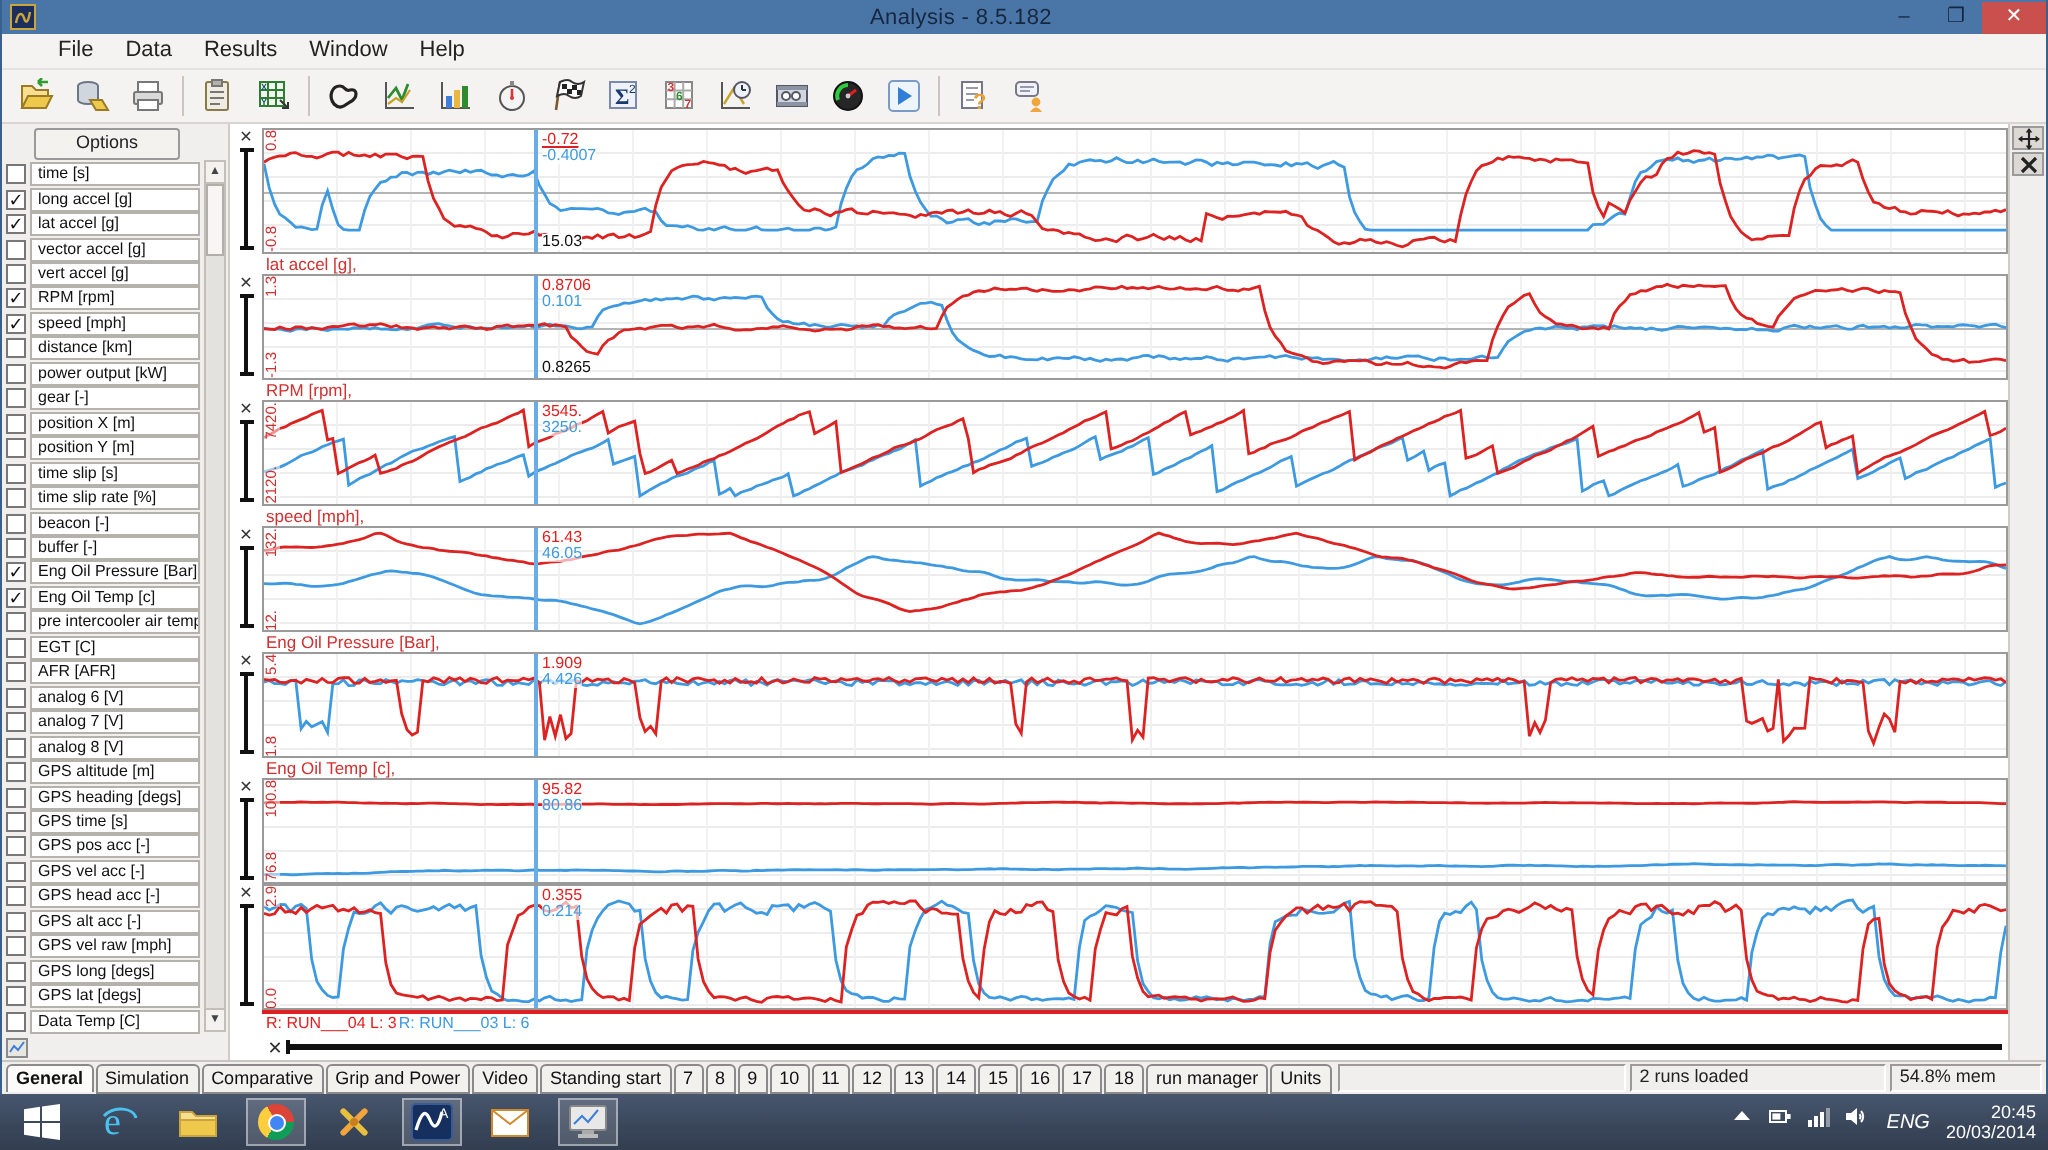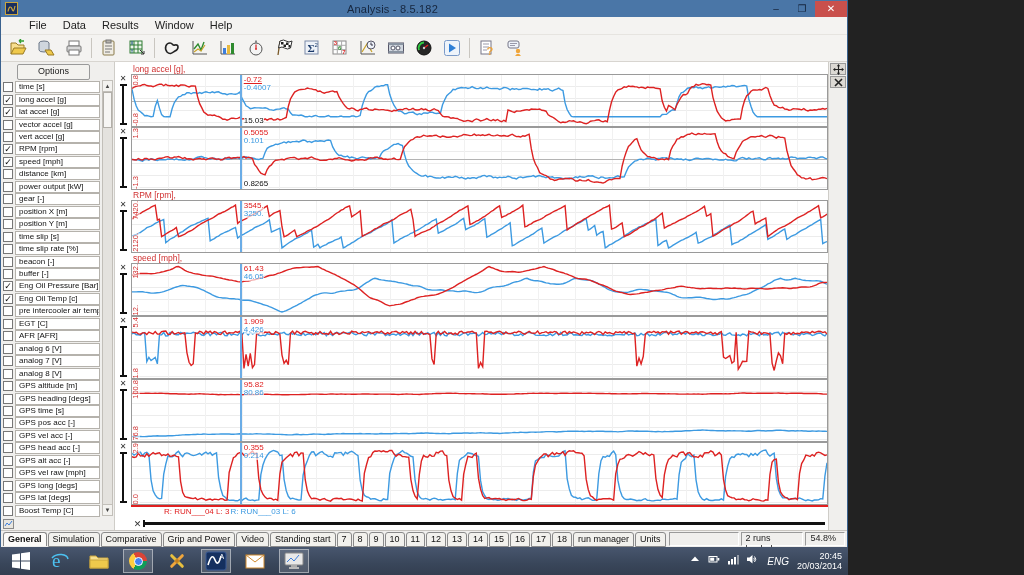--- a/index.html
+++ b/index.html
@@ -1,17 +1,17 @@
 <!DOCTYPE html>
 <html><head>
 <meta charset="utf-8">
 <style>
   html,body{margin:0;padding:0;}
   body{width:1024px;height:575px;overflow:hidden;font-family:"Liberation Sans",sans-serif;background:#222;}
-  .screen{width:848px;height:575px;display:flex;flex-direction:column;}
+  .screen{width:1024px;height:575px;display:flex;flex-direction:column;}
   
   .app{flex:1;display:flex;flex-direction:column;min-height:0;background:#f0efed;border-left:1px solid #3a618e;border-right:1px solid #3a618e;box-sizing:border-box;}
   .titlebar{height:17px;background:#4a76a7;display:flex;align-items:center;padding:0 0 0 4px;color:#16263e;font-size:11px;}
   .tb-appicon{width:13px;height:13px;margin-right:4px;}
   .tb-title{flex:1;text-align:center;letter-spacing:.2px;}
   .tb-btn{width:26px;height:16px;display:flex;align-items:center;justify-content:center;color:#16263e;font-size:10px;line-height:10px;}
   .tb-close{background:#c9504c;color:#fff;width:32px;}
   .menubar{height:17px;display:flex;align-items:center;padding:0 20px;background:#f4f3f1;font-size:11px;color:#222;border-bottom:1px solid #e6e4e0;}
   .menu-item{padding:1px 8px 2px 8px;}
   .toolbar{height:26px;display:flex;align-items:center;padding:0 3px;background:#f4f3f1;border-bottom:1px solid #d8d5d0;}
@@ -46,21 +46,21 @@
   .zero-line{position:absolute;left:0;right:0;top:50%;height:1px;background:#b4b4b4;}
   .ylab{position:absolute;z-index:3;left:0;writing-mode:vertical-rl;transform:rotate(180deg);color:#d03030;font-size:7.5px;line-height:8px;background:rgba(255,255,255,.5);}
   .ylab.max{top:0;}
   .ylab.min{bottom:0;}
   .cursor-line{position:absolute;top:0;bottom:0;width:2px;background:#6aace6;z-index:2;}
   .cur{position:absolute;z-index:4;font-size:8px;line-height:8px;background:rgba(255,255,255,.65);}
   .cur.red{color:#e02020;top:1px;}
   .cur.blue{color:#3d9ae1;top:9px;}
   .cur.black{color:#111;bottom:1px;background:#fff;}
   .runbar{height:2px;background:#e02020;margin-left:16px;}
-  .legend-row{height:10px;font-size:8px;line-height:9px;padding-left:18px;display:flex;gap:1px;white-space:nowrap;margin-left:31px;}
+  .legend-row{height:10px;font-size:8px;line-height:9px;padding-left:18px;display:flex;gap:1px;white-space:nowrap;}
   .legend-red{color:#e02020;}
   .legend-blue{color:#3d9ae1;}
   .hscroll-row{height:13px;display:flex;align-items:center;padding-left:16px;}
   .hscroll-x{width:13px;text-align:center;font-size:9px;color:#333;}
   .hscroll-bar{flex:1;height:3px;background:#111;position:relative;margin-right:3px;}
   .hscroll-bar::before{content:"";position:absolute;left:-1px;top:-2px;width:2px;height:7px;background:#111;}
   .right-strip{width:19px;background:#f0efed;border-left:1px solid #cfcdc8;display:flex;flex-direction:column;align-items:center;padding-top:1px;box-sizing:border-box;}
   .strip-btn{width:16px;height:12px;background:#dcd9d4;border:1px solid #9a9a9a;display:flex;align-items:center;justify-content:center;margin-bottom:1px;box-sizing:border-box;}
   
   .bottombar{height:17px;display:flex;align-items:flex-start;background:#f0efed;border-top:1px solid #c8c5c0;padding:1px 2px 0 2px;box-sizing:border-box;}
@@ -381,40 +381,39 @@
             <div class="channel-row">
               <span class="cb"></span>
               <span class="channel-label">GPS long [degs]</span>
             </div>
             <div class="channel-row">
               <span class="cb"></span>
               <span class="channel-label">GPS lat [degs]</span>
             </div>
             <div class="channel-row">
               <span class="cb"></span>
-              <span class="channel-label">Boost Temp [C]</span>
+              <span class="channel-label">Data Temp [C]</span>
             </div>
           </div>
         <div class="v-scroll">
           <div class="v-arrow">▲</div>
           <div class="v-thumb"></div>
           <div class="v-arrow down">▼</div>
         </div>
         <div class="sb-corner">
           <svg width="11" height="10" viewBox="0 0 11 10">
               <rect x="0.5" y="0.5" width="10" height="9" fill="#e8e6e0" stroke="#8a8a8a"></rect>
               <path d="M2 7 l2-3 2 2 3-4" stroke="#3d7edb" fill="none"></path>
             </svg>
         </div>
       </div>
 
       <div class="chart-region">
         <div id="charts">
             <div class="chart-block">
-              <div class="chart-title">long accel [g],</div>
               <div class="chart-body">
                 <div class="chart-gutter">
                   <div class="gutter-x">✕</div>
                   <div class="axis-bar"></div>
                 </div>
                 <div class="plot">
                   <div class="zero-line"></div>
                   <svg viewBox="0 0 1000 100" preserveAspectRatio="none">
                     <polyline points="0.0,27.7 3.0,47.4 6.1,60.8 9.1,69.1 12.2,72.1 15.2,75.7 18.2,79.8 21.3,79.4 24.3,80.5 27.4,81.7 30.4,81.2 33.4,61.5 36.5,49.9 39.5,65.0 42.6,77.7 45.6,81.4 48.6,82.0 51.7,82.0 54.7,82.0 57.8,65.7 60.8,54.4 63.8,48.4 66.9,42.9 69.9,42.0 72.9,38.6 76.0,38.5 79.0,34.9 82.1,34.8 85.1,36.9 88.1,34.7 91.2,34.6 94.2,36.4 97.3,34.5 100.3,36.1 103.3,34.2 106.4,32.9 109.4,34.0 112.5,35.0 115.5,32.9 118.5,34.7 121.6,33.3 124.6,33.0 127.7,35.3 130.7,36.9 133.7,36.9 136.8,38.6 139.8,37.1 142.9,36.5 145.9,37.6 148.9,37.7 152.0,36.5 155.0,33.6 158.1,45.4 161.1,52.7 164.1,60.3 167.2,62.7 170.2,66.0 173.3,65.2 176.3,64.3 179.3,64.4 182.4,64.4 185.4,64.6 188.4,64.9 191.5,64.3 194.5,65.4 197.6,68.0 200.6,68.3 203.6,69.3 206.7,67.6 209.7,67.0 212.8,66.7 215.8,65.2 218.8,64.1 221.9,66.7 224.9,67.0 228.0,74.2 231.0,78.3 234.0,78.3 237.1,78.6 240.1,79.5 243.2,78.4 246.2,79.9 249.2,81.9 252.3,82.0 255.3,80.7 258.4,82.0 261.4,80.4 264.4,79.3 267.5,81.0 270.5,82.0 273.6,82.0 276.6,82.0 279.6,80.9 282.7,79.4 285.7,81.9 288.8,82.0 291.8,82.0 294.8,82.0 297.9,81.3 300.9,80.5 304.0,82.0 307.0,82.0 310.0,82.0 313.1,82.0 316.1,80.4 319.1,80.4 322.2,82.0 325.2,81.2 328.3,79.5 331.3,60.2 334.3,47.8 337.4,38.0 340.4,32.5 343.5,30.9 346.5,27.9 349.5,23.5 352.6,22.0 355.6,22.6 358.7,20.8 361.7,21.1 364.7,18.9 367.8,19.1 370.8,37.9 373.9,50.2 376.9,59.3 379.9,65.3 383.0,70.8 386.0,70.4 389.1,72.9 392.1,76.2 395.1,75.6 398.2,73.4 401.2,73.2 404.3,72.7 407.3,75.8 410.3,77.7 413.4,75.8 416.4,77.4 419.5,74.5 422.5,74.6 425.5,75.1 428.6,72.9 431.6,72.9 434.7,74.5 437.7,75.6 440.7,75.1 443.8,75.0 446.8,58.3 449.8,49.0 452.9,40.4 455.9,36.8 459.0,33.3 462.0,28.0 465.0,29.0 468.1,26.4 471.1,25.4 474.2,24.4 477.2,25.3 480.2,24.9 483.3,26.5 486.3,25.3 489.4,22.7 492.4,25.0 495.4,26.8 498.5,26.8 501.5,24.6 504.6,26.9 507.6,25.6 510.6,23.7 513.7,25.7 516.7,26.7 519.8,26.4 522.8,26.4 525.8,26.2 528.9,28.2 531.9,26.7 535.0,24.6 538.0,24.7 541.0,26.3 544.1,29.1 547.1,26.4 550.2,27.8 553.2,26.7 556.2,28.5 559.3,28.2 562.3,26.4 565.3,26.3 568.4,26.4 571.4,27.3 574.5,28.7 577.5,28.4 580.5,28.7 583.6,29.7 586.6,26.8 589.7,29.4 592.7,27.4 595.7,27.9 598.8,26.8 601.8,29.6 604.9,31.5 607.9,29.1 610.9,27.6 614.0,25.7 617.0,28.6 620.1,30.5 623.1,54.6 626.1,67.6 629.2,75.3 632.2,81.3 635.3,82.0 638.3,82.0 641.3,82.0 644.4,82.0 647.4,82.0 650.5,82.0 653.5,82.0 656.5,82.0 659.6,82.0 662.6,82.0 665.7,82.0 668.7,82.0 671.7,82.0 674.8,82.0 677.8,82.0 680.9,82.0 683.9,82.0 686.9,82.0 690.0,82.0 693.0,82.0 696.0,82.0 699.1,82.0 702.1,82.0 705.2,82.0 708.2,82.0 711.2,82.0 714.3,82.0 717.3,82.0 720.4,82.0 723.4,82.0 726.4,82.0 729.5,82.0 732.5,82.0 735.6,82.0 738.6,82.0 741.6,82.0 744.7,82.0 747.7,82.0 750.8,82.0 753.8,82.0 756.8,82.0 759.9,82.0 762.9,77.5 766.0,77.3 769.0,77.3 772.0,73.6 775.1,70.3 778.1,68.1 781.2,68.9 784.2,55.5 787.2,42.3 790.3,34.8 793.3,33.5 796.4,30.0 799.4,25.9 802.4,24.9 805.5,24.0 808.5,24.9 811.6,22.9 814.6,25.4 817.6,24.7 820.7,26.7 823.7,25.0 826.7,24.6 829.8,22.9 832.8,25.6 835.9,25.0 838.9,23.0 841.9,23.2 845.0,24.1 848.0,23.7 851.1,22.2 854.1,23.7 857.1,22.1 860.2,22.3 863.2,20.6 866.3,21.0 869.3,23.3 872.3,22.5 875.4,21.8 878.4,21.1 881.5,20.5 884.5,21.8 887.5,47.3 890.6,61.4 893.6,72.7 896.7,78.3 899.7,82.0 902.7,82.0 905.8,82.0 908.8,82.0 911.9,82.0 914.9,82.0 917.9,82.0 921.0,82.0 924.0,82.0 927.1,82.0 930.1,82.0 933.1,82.0 936.2,82.0 939.2,82.0 942.2,82.0 945.3,82.0 948.3,82.0 951.4,82.0 954.4,82.0 957.4,82.0 960.5,82.0 963.5,82.0 966.6,82.0 969.6,82.0 972.6,82.0 975.7,82.0 978.7,82.0 981.8,82.0 984.8,82.0 987.8,82.0 990.9,82.0 993.9,82.0 997.0,82.0 1000.0,82.0" fill="none" stroke="#3d9ae1" stroke-width="1.4" vector-effect="non-scaling-stroke"></polyline>
                     <polyline points="0.0,26.4 3.0,23.7 6.1,22.2 9.1,21.3 12.2,21.1 15.2,19.0 18.2,18.5 21.3,20.7 24.3,21.6 27.4,21.6 30.4,22.9 33.4,21.5 36.5,19.3 39.5,18.2 42.6,18.2 45.6,21.0 48.6,18.3 51.7,20.7 54.7,21.2 57.8,20.4 60.8,22.0 63.8,19.7 66.9,22.2 69.9,19.7 72.9,19.7 76.0,19.8 79.0,21.9 82.1,23.5 85.1,21.6 88.1,21.4 91.2,21.7 94.2,41.9 97.3,56.1 100.3,63.9 103.3,72.6 106.4,75.7 109.4,79.0 112.5,78.3 115.5,79.4 118.5,78.6 121.6,80.6 124.6,81.4 127.7,83.7 130.7,86.8 133.7,86.5 136.8,88.5 139.8,87.2 142.9,84.7 145.9,84.8 148.9,85.5 152.0,85.1 155.0,83.1 158.1,86.2 161.1,85.6 164.1,86.7 167.2,87.3 170.2,86.2 173.3,87.4 176.3,87.2 179.3,88.3 182.4,88.6 185.4,87.6 188.4,88.9 191.5,85.9 194.5,88.6 197.6,86.1 200.6,85.3 203.6,88.2 206.7,87.7 209.7,85.7 212.8,88.1 215.8,87.0 218.8,85.2 221.9,83.2 224.9,61.7 228.0,47.0 231.0,40.1 234.0,33.4 237.1,31.0 240.1,29.2 243.2,28.4 246.2,28.2 249.2,27.7 252.3,25.7 255.3,26.7 258.4,27.3 261.4,28.7 264.4,29.0 267.5,32.4 270.5,31.4 273.6,33.9 276.6,35.6 279.6,34.0 282.7,33.3 285.7,32.2 288.8,31.2 291.8,33.3 294.8,32.6 297.9,43.1 300.9,49.9 304.0,56.1 307.0,61.5 310.0,65.6 313.1,66.5 316.1,64.6 319.1,65.9 322.2,68.7 325.2,70.4 328.3,67.4 331.3,67.2 334.3,65.3 337.4,64.6 340.4,67.9 343.5,68.5 346.5,69.0 349.5,66.6 352.6,67.3 355.6,68.3 358.7,67.9 361.7,67.9 364.7,68.9 367.8,69.1 370.8,70.0 373.9,71.7 376.9,69.2 379.9,70.2 383.0,68.0 386.0,67.4 389.1,68.2 392.1,66.0 395.1,65.6 398.2,68.3 401.2,67.3 404.3,65.4 407.3,68.1 410.3,68.7 413.4,68.1 416.4,65.7 419.5,67.9 422.5,66.8 425.5,69.5 428.6,70.8 431.6,68.5 434.7,66.1 437.7,68.6 440.7,70.0 443.8,75.6 446.8,80.8 449.8,82.0 452.9,81.7 455.9,82.4 459.0,84.9 462.0,83.9 465.0,85.1 468.1,85.2 471.1,87.7 474.2,88.9 477.2,90.6 480.2,90.2 483.3,89.0 486.3,90.2 489.4,91.6 492.4,88.2 495.4,86.1 498.5,87.5 501.5,90.1 504.6,89.1 507.6,87.7 510.6,85.5 513.7,88.0 516.7,89.8 519.8,87.4 522.8,89.5 525.8,87.2 528.9,89.9 531.9,91.6 535.0,88.8 538.0,91.0 541.0,68.5 544.1,70.1 547.1,71.8 550.2,73.3 553.2,70.7 556.2,70.8 559.3,70.5 562.3,69.5 565.3,68.7 568.4,67.9 571.4,69.0 574.5,66.8 577.5,67.1 580.5,67.2 583.6,67.4 586.6,66.6 589.7,69.1 592.7,69.7 595.7,71.0 598.8,78.1 601.8,80.8 604.9,82.4 607.9,85.2 610.9,88.1 614.0,91.6 617.0,93.7 620.1,92.3 623.1,93.2 626.1,91.9 629.2,89.5 632.2,90.5 635.3,89.7 638.3,92.0 641.3,92.9 644.4,91.6 647.4,92.8 650.5,94.7 653.5,95.7 656.5,94.1 659.6,90.7 662.6,89.9 665.7,89.5 668.7,88.2 671.7,87.9 674.8,90.4 677.8,91.8 680.9,89.8 683.9,91.5 686.9,70.0 690.0,52.6 693.0,42.2 696.0,33.5 699.1,29.2 702.1,28.0 705.2,26.3 708.2,23.0 711.2,24.2 714.3,21.7 717.3,22.4 720.4,22.0 723.4,23.0 726.4,23.3 729.5,25.1 732.5,23.9 735.6,24.6 738.6,26.4 741.6,23.7 744.7,24.6 747.7,24.5 750.8,24.5 753.8,26.1 756.8,26.5 759.9,27.1 762.9,51.1 766.0,63.2 769.0,70.9 772.0,59.8 775.1,62.2 778.1,64.7 781.2,68.0 784.2,57.4 787.2,50.5 790.3,43.0 793.3,38.2 796.4,38.7 799.4,36.4 802.4,27.9 805.5,23.4 808.5,22.6 811.6,18.2 814.6,19.9 817.6,18.9 820.7,16.9 823.7,17.3 826.7,19.1 829.8,18.6 832.8,19.9 835.9,43.8 838.9,58.0 841.9,70.9 845.0,77.9 848.0,83.7 851.1,87.1 854.1,90.0 857.1,89.3 860.2,89.4 863.2,87.2 866.3,86.9 869.3,86.5 872.3,86.3 875.4,86.5 878.4,64.2 881.5,49.7 884.5,40.4 887.5,37.5 890.6,31.8 893.6,29.1 896.7,29.4 899.7,29.6 902.7,28.5 905.8,29.4 908.8,26.6 911.9,24.4 914.9,26.4 917.9,40.1 921.0,50.9 924.0,59.0 927.1,60.2 930.1,63.4 933.1,64.4 936.2,63.3 939.2,66.7 942.2,67.1 945.3,69.0 948.3,68.5 951.4,66.0 954.4,66.4 957.4,66.6 960.5,67.1 963.5,68.3 966.6,66.0 969.6,68.7 972.6,70.4 975.7,68.7 978.7,69.2 981.8,68.2 984.8,68.7 987.8,67.1 990.9,67.2 993.9,65.8 997.0,67.0 1000.0,65.3" fill="none" stroke="#dd2222" stroke-width="1.4" vector-effect="non-scaling-stroke"></polyline>
@@ -422,35 +421,36 @@
                   <span class="ylab max">0.8</span>
                   <span class="ylab min">-0.8</span>
                   <div class="cursor-line" style="left: 15.5%;"></div>
                   <span class="cur red" style="left: calc(15.5% + 4px); text-decoration: underline;">-0.72</span>
                   <span class="cur blue" style="left: calc(15.5% + 4px);">-0.4007</span>
                   <span class="cur black" style="left: calc(15.5% + 4px);">15.03</span>
                 </div>
               </div>
             </div>
             <div class="chart-block">
+              <div class="chart-title">lat accel [g],</div>
               <div class="chart-body">
                 <div class="chart-gutter">
                   <div class="gutter-x">✕</div>
                   <div class="axis-bar"></div>
                 </div>
                 <div class="plot">
                   <div class="zero-line"></div>
                   <svg viewBox="0 0 1000 100" preserveAspectRatio="none">
                     <polyline points="0.0,51.4 3.0,52.0 6.1,52.0 9.1,52.1 12.2,53.3 15.2,54.3 18.2,52.1 21.3,51.5 24.3,52.8 27.4,50.6 30.4,51.3 33.4,52.5 36.5,53.4 39.5,51.9 42.6,52.0 45.6,52.1 48.6,52.2 51.7,50.6 54.7,51.1 57.8,50.6 60.8,52.1 63.8,50.4 66.9,52.1 69.9,51.8 72.9,52.6 76.0,52.9 79.0,51.5 82.1,52.6 85.1,51.6 88.1,51.3 91.2,49.4 94.2,48.0 97.3,47.1 100.3,46.8 103.3,48.2 106.4,49.0 109.4,50.2 112.5,51.4 115.5,49.4 118.5,49.6 121.6,51.5 124.6,51.3 127.7,51.2 130.7,51.9 133.7,49.4 136.8,50.8 139.8,50.9 142.9,50.0 145.9,49.6 148.9,49.8 152.0,48.5 155.0,50.4 158.1,49.6 161.1,48.3 164.1,47.3 167.2,49.1 170.2,48.8 173.3,49.0 176.3,50.0 179.3,51.3 182.4,51.7 185.4,50.2 188.4,49.8 191.5,40.2 194.5,33.3 197.6,31.1 200.6,29.5 203.6,28.5 206.7,26.4 209.7,26.9 212.8,25.6 215.8,24.5 218.8,22.9 221.9,24.4 224.9,22.3 228.0,23.6 231.0,22.3 234.0,22.4 237.1,21.7 240.1,22.9 243.2,21.3 246.2,19.8 249.2,20.3 252.3,22.8 255.3,22.0 258.4,23.6 261.4,21.8 264.4,20.9 267.5,21.6 270.5,21.0 273.6,21.4 276.6,22.0 279.6,20.3 282.7,19.7 285.7,20.5 288.8,31.0 291.8,37.0 294.8,42.0 297.9,45.0 300.9,44.5 304.0,46.8 307.0,47.2 310.0,46.1 313.1,48.9 316.1,47.5 319.1,48.7 322.2,49.8 325.2,50.2 328.3,48.7 331.3,47.4 334.3,48.1 337.4,49.1 340.4,48.8 343.5,50.8 346.5,49.2 349.5,50.0 352.6,48.0 355.6,49.4 358.7,42.1 361.7,37.9 364.7,35.9 367.8,34.6 370.8,31.9 373.9,29.2 376.9,26.8 379.9,26.6 383.0,25.6 386.0,27.5 389.1,28.7 392.1,43.4 395.1,55.1 398.2,62.4 401.2,66.2 404.3,70.1 407.3,72.9 410.3,74.9 413.4,77.4 416.4,78.9 419.5,78.7 422.5,77.4 425.5,80.1 428.6,79.0 431.6,79.8 434.7,81.2 437.7,81.9 440.7,82.0 443.8,82.2 446.8,80.3 449.8,82.3 452.9,80.8 455.9,80.0 459.0,80.7 462.0,80.9 465.0,79.2 468.1,80.2 471.1,82.1 474.2,80.7 477.2,82.4 480.2,83.6 483.3,81.6 486.3,82.7 489.4,81.6 492.4,81.4 495.4,82.6 498.5,80.6 501.5,79.9 504.6,78.1 507.6,77.8 510.6,79.9 513.7,78.2 516.7,79.0 519.8,81.4 522.8,80.6 525.8,82.0 528.9,80.6 531.9,81.4 535.0,80.8 538.0,80.9 541.0,79.1 544.1,80.1 547.1,81.9 550.2,82.4 553.2,83.6 556.2,80.9 559.3,80.2 562.3,81.4 565.3,80.7 568.4,80.0 571.4,79.5 574.5,79.3 577.5,78.1 580.5,80.2 583.6,78.7 586.6,77.8 589.7,79.6 592.7,80.2 595.7,81.7 598.8,79.8 601.8,80.5 604.9,80.0 607.9,82.0 610.9,81.4 614.0,81.5 617.0,82.0 620.1,83.2 623.1,82.8 626.1,82.7 629.2,82.0 632.2,83.2 635.3,81.7 638.3,80.0 641.3,81.4 644.4,79.2 647.4,80.4 650.5,80.8 653.5,79.6 656.5,78.3 659.6,78.6 662.6,78.3 665.7,80.1 668.7,81.5 671.7,82.9 674.8,80.3 677.8,80.5 680.9,82.4 683.9,82.1 686.9,81.6 690.0,81.7 693.0,81.6 696.0,79.8 699.1,78.4 702.1,80.1 705.2,80.3 708.2,79.9 711.2,71.6 714.3,64.1 717.3,60.6 720.4,57.4 723.4,54.4 726.4,53.4 729.5,51.5 732.5,51.0 735.6,52.1 738.6,50.9 741.6,49.3 744.7,49.9 747.7,51.2 750.8,51.0 753.8,52.7 756.8,49.9 759.9,49.8 762.9,48.6 766.0,48.9 769.0,48.6 772.0,50.7 775.1,48.8 778.1,50.3 781.2,51.6 784.2,50.5 787.2,51.3 790.3,50.9 793.3,52.5 796.4,51.0 799.4,52.3 802.4,53.3 805.5,52.3 808.5,50.8 811.6,49.5 814.6,49.6 817.6,50.5 820.7,51.1 823.7,50.4 826.7,50.0 829.8,50.1 832.8,50.7 835.9,51.9 838.9,51.1 841.9,51.7 845.0,52.7 848.0,52.3 851.1,52.5 854.1,51.1 857.1,52.7 860.2,52.7 863.2,52.9 866.3,53.9 869.3,53.9 872.3,51.0 875.4,49.5 878.4,48.3 881.5,49.6 884.5,51.1 887.5,49.0 890.6,50.7 893.6,51.1 896.7,49.8 899.7,49.4 902.7,48.7 905.8,50.5 908.8,52.0 911.9,52.0 914.9,49.4 917.9,48.3 921.0,50.5 924.0,50.0 927.1,49.9 930.1,49.2 933.1,51.0 936.2,49.7 939.2,50.8 942.2,50.9 945.3,49.0 948.3,47.5 951.4,48.0 954.4,48.2 957.4,50.3 960.5,49.4 963.5,49.7 966.6,49.5 969.6,49.8 972.6,48.2 975.7,47.8 978.7,48.5 981.8,48.8 984.8,50.2 987.8,48.7 990.9,47.6 993.9,47.3 997.0,49.3 1000.0,50.7" fill="none" stroke="#3d9ae1" stroke-width="1.4" vector-effect="non-scaling-stroke"></polyline>
                     <polyline points="0.0,51.7 3.0,52.0 6.1,52.5 9.1,50.0 12.2,51.9 15.2,52.5 18.2,49.8 21.3,50.0 24.3,51.8 27.4,50.6 30.4,51.6 33.4,52.2 36.5,50.4 39.5,49.4 42.6,49.6 45.6,48.6 48.6,47.4 51.7,46.9 54.7,49.0 57.8,49.2 60.8,47.6 63.8,47.8 66.9,46.8 69.9,48.2 72.9,50.1 76.0,48.5 79.0,50.9 82.1,50.5 85.1,50.9 88.1,52.4 91.2,51.1 94.2,50.5 97.3,49.6 100.3,51.0 103.3,50.5 106.4,52.1 109.4,50.5 112.5,49.5 115.5,49.0 118.5,50.4 121.6,51.3 124.6,50.7 127.7,52.4 130.7,51.7 133.7,49.3 136.8,48.8 139.8,48.0 142.9,49.8 145.9,48.8 148.9,48.8 152.0,48.3 155.0,48.4 158.1,48.0 161.1,46.7 164.1,49.3 167.2,47.8 170.2,48.7 173.3,50.0 176.3,59.7 179.3,63.8 182.4,69.4 185.4,74.0 188.4,75.5 191.5,76.7 194.5,68.2 197.6,62.8 200.6,60.5 203.6,55.7 206.7,52.8 209.7,52.5 212.8,51.9 215.8,51.2 218.8,52.3 221.9,50.3 224.9,49.4 228.0,48.5 231.0,48.4 234.0,48.2 237.1,50.3 240.1,51.6 243.2,49.9 246.2,49.8 249.2,49.2 252.3,50.3 255.3,48.8 258.4,47.4 261.4,49.5 264.4,50.6 267.5,51.6 270.5,53.1 273.6,53.0 276.6,52.6 279.6,52.9 282.7,51.5 285.7,51.3 288.8,51.6 291.8,49.9 294.8,50.0 297.9,48.7 300.9,49.8 304.0,50.9 307.0,52.1 310.0,52.3 313.1,52.9 316.1,54.0 319.1,53.3 322.2,51.8 325.2,52.4 328.3,52.1 331.3,51.9 334.3,53.1 337.4,52.1 340.4,49.7 343.5,48.6 346.5,49.3 349.5,48.0 352.6,47.7 355.6,49.7 358.7,49.3 361.7,51.1 364.7,50.8 367.8,51.6 370.8,51.0 373.9,50.6 376.9,49.3 379.9,51.4 383.0,51.8 386.0,51.3 389.1,39.5 392.1,30.7 395.1,27.0 398.2,22.9 401.2,19.7 404.3,18.8 407.3,15.7 410.3,14.5 413.4,15.2 416.4,14.0 419.5,11.8 422.5,12.8 425.5,13.6 428.6,12.8 431.6,13.2 434.7,12.2 437.7,11.9 440.7,13.8 443.8,15.1 446.8,13.1 449.8,14.0 452.9,15.1 455.9,15.1 459.0,14.8 462.0,13.3 465.0,13.7 468.1,14.8 471.1,13.3 474.2,12.6 477.2,10.6 480.2,11.0 483.3,11.7 486.3,12.5 489.4,12.1 492.4,10.1 495.4,12.2 498.5,11.3 501.5,12.2 504.6,11.1 507.6,12.5 510.6,11.5 513.7,10.2 516.7,12.0 519.8,12.9 522.8,12.6 525.8,11.3 528.9,12.8 531.9,13.0 535.0,12.3 538.0,13.1 541.0,13.5 544.1,11.7 547.1,10.2 550.2,12.5 553.2,14.1 556.2,13.9 559.3,14.8 562.3,12.7 565.3,13.4 568.4,11.6 571.4,10.1 574.5,33.9 577.5,50.1 580.5,59.0 583.6,65.2 586.6,73.3 589.7,75.4 592.7,76.9 595.7,78.0 598.8,80.3 601.8,83.6 604.9,84.2 607.9,85.9 610.9,85.3 614.0,83.7 617.0,83.1 620.1,83.8 623.1,82.9 626.1,82.9 629.2,83.2 632.2,82.2 635.3,84.4 638.3,86.8 641.3,86.8 644.4,85.0 647.4,86.3 650.5,86.7 653.5,86.4 656.5,84.6 659.6,87.0 662.6,88.3 665.7,89.0 668.7,88.3 671.7,89.0 674.8,89.3 677.8,90.3 680.9,88.6 683.9,86.1 686.9,84.3 690.0,85.0 693.0,83.4 696.0,82.7 699.1,82.9 702.1,82.9 705.2,62.7 708.2,49.3 711.2,39.0 714.3,30.2 717.3,27.0 720.4,22.8 723.4,19.0 726.4,17.4 729.5,27.6 732.5,35.9 735.6,40.0 738.6,42.9 741.6,46.6 744.7,47.2 747.7,48.6 750.8,48.3 753.8,49.9 756.8,51.9 759.9,51.4 762.9,50.7 766.0,52.1 769.0,50.2 772.0,51.9 775.1,37.0 778.1,29.7 781.2,24.8 784.2,18.2 787.2,17.4 790.3,14.4 793.3,14.7 796.4,12.6 799.4,10.4 802.4,10.3 805.5,8.2 808.5,10.0 811.6,11.2 814.6,9.1 817.6,9.8 820.7,10.4 823.7,8.9 826.7,10.0 829.8,10.0 832.8,10.3 835.9,9.7 838.9,9.4 841.9,22.6 845.0,32.2 848.0,37.9 851.1,41.3 854.1,42.2 857.1,46.5 860.2,48.0 863.2,49.3 866.3,50.1 869.3,39.8 872.3,33.8 875.4,27.9 878.4,22.0 881.5,19.7 884.5,18.2 887.5,16.2 890.6,14.1 893.6,14.3 896.7,14.8 899.7,13.8 902.7,13.5 905.8,12.3 908.8,14.1 911.9,15.3 914.9,13.5 917.9,11.9 921.0,12.4 924.0,14.6 927.1,16.5 930.1,14.1 933.1,15.3 936.2,15.4 939.2,16.4 942.2,36.6 945.3,49.6 948.3,61.6 951.4,66.8 954.4,71.3 957.4,76.8 960.5,78.5 963.5,81.8 966.6,81.7 969.6,83.7 972.6,83.0 975.7,81.7 978.7,84.7 981.8,84.2 984.8,83.9 987.8,83.0 990.9,81.9 993.9,81.2 997.0,81.8 1000.0,83.1" fill="none" stroke="#dd2222" stroke-width="1.4" vector-effect="non-scaling-stroke"></polyline>
                   </svg>
                   <span class="ylab max">1.3</span>
                   <span class="ylab min">-1.3</span>
                   <div class="cursor-line" style="left: 15.5%;"></div>
-                  <span class="cur red" style="left: calc(15.5% + 4px);">0.5055</span>
+                  <span class="cur red" style="left: calc(15.5% + 4px);">0.8706</span>
                   <span class="cur blue" style="left: calc(15.5% + 4px);">0.101</span>
                   <span class="cur black" style="left: calc(15.5% + 4px);">0.8265</span>
                 </div>
               </div>
             </div>
             <div class="chart-block">
               <div class="chart-title">RPM [rpm],</div>
               <div class="chart-body">
                 <div class="chart-gutter">
                   <div class="gutter-x">✕</div>
@@ -483,39 +483,41 @@
                   </svg>
                   <span class="ylab max">132.</span>
                   <span class="ylab min">12.</span>
                   <div class="cursor-line" style="left: 15.5%;"></div>
                   <span class="cur red" style="left: calc(15.5% + 4px);">61.43</span>
                   <span class="cur blue" style="left: calc(15.5% + 4px);">46.05</span>
                 </div>
               </div>
             </div>
             <div class="chart-block">
+              <div class="chart-title">Eng Oil Pressure [Bar],</div>
               <div class="chart-body">
                 <div class="chart-gutter">
                   <div class="gutter-x">✕</div>
                   <div class="axis-bar"></div>
                 </div>
                 <div class="plot">
                   <svg viewBox="0 0 1000 100" preserveAspectRatio="none">
                     <polyline points="0.0,27.6 3.0,26.0 6.1,29.1 9.1,29.1 12.2,29.9 15.2,26.3 18.2,25.5 21.3,73.2 24.3,66.1 27.4,71.4 30.4,68.8 33.4,66.2 36.5,76.8 39.5,29.3 42.6,29.1 45.6,25.4 48.6,31.0 51.7,30.7 54.7,25.5 57.8,25.4 60.8,28.1 63.8,29.1 66.9,29.0 69.9,25.1 72.9,27.0 76.0,28.6 79.0,26.2 82.1,26.8 85.1,26.8 88.1,25.1 91.2,26.1 94.2,26.8 97.3,26.9 100.3,29.6 103.3,30.2 106.4,27.3 109.4,25.2 112.5,30.4 115.5,26.8 118.5,26.3 121.6,29.1 124.6,26.4 127.7,25.2 130.7,25.8 133.7,30.6 136.8,30.7 139.8,25.9 142.9,29.8 145.9,28.1 148.9,29.0 152.0,30.0 155.0,25.5 158.1,29.0 161.1,25.7 164.1,25.3 167.2,29.3 170.2,25.0 173.3,27.6 176.3,26.2 179.3,25.6 182.4,30.0 185.4,30.9 188.4,29.8 191.5,30.6 194.5,27.3 197.6,28.5 200.6,27.2 203.6,28.4 206.7,28.3 209.7,29.5 212.8,26.5 215.8,26.4 218.8,25.2 221.9,28.3 224.9,29.1 228.0,26.2 231.0,28.2 234.0,26.6 237.1,28.8 240.1,29.6 243.2,30.2 246.2,26.1 249.2,30.1 252.3,28.2 255.3,27.4 258.4,29.5 261.4,26.8 264.4,29.4 267.5,25.9 270.5,25.2 273.6,28.1 276.6,25.3 279.6,30.7 282.7,26.8 285.7,27.9 288.8,30.5 291.8,26.5 294.8,25.1 297.9,26.9 300.9,26.5 304.0,25.7 307.0,26.5 310.0,26.7 313.1,25.3 316.1,25.2 319.1,27.5 322.2,29.1 325.2,27.2 328.3,26.5 331.3,27.2 334.3,30.0 337.4,30.8 340.4,25.5 343.5,27.9 346.5,26.2 349.5,29.6 352.6,25.8 355.6,26.1 358.7,26.4 361.7,26.2 364.7,30.6 367.8,28.4 370.8,30.1 373.9,28.2 376.9,28.1 379.9,29.9 383.0,27.1 386.0,30.2 389.1,28.2 392.1,26.9 395.1,28.3 398.2,30.8 401.2,25.9 404.3,30.6 407.3,26.1 410.3,25.6 413.4,29.8 416.4,26.4 419.5,27.0 422.5,28.2 425.5,25.7 428.6,28.7 431.6,27.0 434.7,25.4 437.7,30.8 440.7,25.8 443.8,30.2 446.8,25.4 449.8,30.2 452.9,30.9 455.9,25.6 459.0,27.1 462.0,29.0 465.0,29.5 468.1,28.4 471.1,30.7 474.2,28.6 477.2,26.1 480.2,25.7 483.3,30.0 486.3,27.0 489.4,27.2 492.4,26.3 495.4,27.2 498.5,30.9 501.5,28.7 504.6,25.4 507.6,28.9 510.6,28.4 513.7,25.8 516.7,27.9 519.8,26.6 522.8,28.0 525.8,25.3 528.9,26.9 531.9,29.0 535.0,25.5 538.0,26.4 541.0,26.8 544.1,27.5 547.1,26.8 550.2,30.3 553.2,30.0 556.2,29.9 559.3,27.5 562.3,30.3 565.3,27.2 568.4,25.5 571.4,25.2 574.5,26.5 577.5,27.1 580.5,29.7 583.6,30.2 586.6,30.1 589.7,30.2 592.7,29.5 595.7,30.8 598.8,29.6 601.8,27.6 604.9,30.5 607.9,28.5 610.9,25.0 614.0,29.7 617.0,25.2 620.1,30.2 623.1,29.6 626.1,29.5 629.2,26.7 632.2,26.0 635.3,29.5 638.3,29.1 641.3,29.4 644.4,29.9 647.4,30.3 650.5,26.7 653.5,29.5 656.5,28.8 659.6,30.2 662.6,27.3 665.7,27.9 668.7,28.1 671.7,29.6 674.8,29.2 677.8,30.3 680.9,29.3 683.9,30.8 686.9,30.0 690.0,30.7 693.0,29.9 696.0,28.5 699.1,28.9 702.1,28.8 705.2,29.0 708.2,29.6 711.2,25.5 714.3,29.4 717.3,28.5 720.4,28.2 723.4,26.1 726.4,30.6 729.5,30.1 732.5,27.0 735.6,29.6 738.6,28.1 741.6,27.0 744.7,30.8 747.7,28.6 750.8,30.0 753.8,30.7 756.8,27.0 759.9,29.6 762.9,27.5 766.0,25.3 769.0,25.0 772.0,26.1 775.1,25.9 778.1,29.4 781.2,27.9 784.2,28.8 787.2,26.3 790.3,25.9 793.3,26.4 796.4,28.0 799.4,25.1 802.4,27.1 805.5,28.6 808.5,28.6 811.6,27.2 814.6,29.1 817.6,26.9 820.7,30.5 823.7,30.5 826.7,27.0 829.8,27.7 832.8,28.4 835.9,30.2 838.9,29.9 841.9,28.7 845.0,28.4 848.0,25.8 851.1,29.8 854.1,29.9 857.1,27.5 860.2,26.1 863.2,29.4 866.3,29.7 869.3,30.4 872.3,29.1 875.4,30.6 878.4,28.0 881.5,28.6 884.5,30.9 887.5,26.4 890.6,28.7 893.6,26.9 896.7,27.1 899.7,28.2 902.7,30.9 905.8,26.3 908.8,29.5 911.9,28.8 914.9,29.8 917.9,25.6 921.0,28.5 924.0,26.2 927.1,25.3 930.1,25.0 933.1,30.1 936.2,25.1 939.2,27.4 942.2,26.4 945.3,25.5 948.3,27.6 951.4,29.5 954.4,27.4 957.4,28.8 960.5,30.7 963.5,26.8 966.6,28.7 969.6,27.1 972.6,27.3 975.7,27.9 978.7,30.4 981.8,29.2 984.8,27.5 987.8,26.6 990.9,26.2 993.9,29.4 997.0,30.9 1000.0,27.0" fill="none" stroke="#3d9ae1" stroke-width="1.4" vector-effect="non-scaling-stroke"></polyline>
                     <polyline points="0.0,24.8 3.0,25.6 6.1,25.0 9.1,27.7 12.2,28.2 15.2,26.0 18.2,25.8 21.3,28.6 24.3,24.8 27.4,26.3 30.4,27.8 33.4,24.0 36.5,27.8 39.5,28.0 42.6,23.9 45.6,23.3 48.6,23.1 51.7,28.5 54.7,28.6 57.8,23.8 60.8,27.9 63.8,26.8 66.9,25.3 69.9,27.9 72.9,26.4 76.0,25.8 79.0,58.4 82.1,74.2 85.1,79.5 88.1,76.6 91.2,26.1 94.2,27.2 97.3,23.4 100.3,24.9 103.3,27.9 106.4,23.1 109.4,25.6 112.5,23.3 115.5,27.0 118.5,23.8 121.6,25.2 124.6,28.1 127.7,28.8 130.7,24.7 133.7,23.2 136.8,27.7 139.8,25.7 142.9,26.1 145.9,26.2 148.9,23.8 152.0,25.3 155.0,23.6 158.1,27.8 161.1,84.4 164.1,61.4 167.2,80.5 170.2,59.5 173.3,82.9 176.3,78.0 179.3,26.7 182.4,27.6 185.4,23.9 188.4,27.0 191.5,24.7 194.5,25.4 197.6,24.5 200.6,28.3 203.6,28.2 206.7,24.1 209.7,25.7 212.8,28.1 215.8,62.4 218.8,75.9 221.9,70.9 224.9,78.3 228.0,26.8 231.0,23.3 234.0,28.1 237.1,23.1 240.1,25.2 243.2,27.8 246.2,24.3 249.2,23.5 252.3,24.9 255.3,26.1 258.4,25.3 261.4,28.8 264.4,25.6 267.5,28.4 270.5,23.9 273.6,27.0 276.6,27.9 279.6,27.1 282.7,28.6 285.7,23.4 288.8,29.0 291.8,27.2 294.8,25.5 297.9,28.5 300.9,27.2 304.0,24.5 307.0,26.0 310.0,27.5 313.1,27.8 316.1,23.1 319.1,24.6 322.2,24.0 325.2,26.8 328.3,27.2 331.3,24.1 334.3,25.6 337.4,24.9 340.4,24.0 343.5,26.0 346.5,26.9 349.5,24.8 352.6,24.2 355.6,25.8 358.7,23.1 361.7,26.0 364.7,28.0 367.8,25.5 370.8,27.5 373.9,24.4 376.9,24.0 379.9,23.5 383.0,25.6 386.0,26.9 389.1,23.9 392.1,25.5 395.1,23.9 398.2,27.9 401.2,24.5 404.3,27.9 407.3,23.4 410.3,27.5 413.4,27.7 416.4,23.9 419.5,28.5 422.5,26.8 425.5,27.2 428.6,28.8 431.6,68.7 434.7,77.8 437.7,27.4 440.7,23.5 443.8,28.1 446.8,26.3 449.8,23.7 452.9,27.2 455.9,27.6 459.0,26.1 462.0,28.5 465.0,26.4 468.1,28.8 471.1,24.5 474.2,23.4 477.2,26.2 480.2,25.6 483.3,24.6 486.3,24.5 489.4,23.5 492.4,25.7 495.4,26.2 498.5,84.2 501.5,74.7 504.6,81.4 507.6,23.6 510.6,23.3 513.7,25.1 516.7,24.6 519.8,27.1 522.8,25.4 525.8,23.9 528.9,23.2 531.9,25.2 535.0,28.1 538.0,24.6 541.0,27.1 544.1,27.2 547.1,26.7 550.2,24.8 553.2,25.7 556.2,23.3 559.3,24.4 562.3,27.0 565.3,28.2 568.4,25.8 571.4,23.6 574.5,26.1 577.5,26.6 580.5,26.5 583.6,23.1 586.6,27.6 589.7,25.7 592.7,25.2 595.7,24.1 598.8,26.6 601.8,24.7 604.9,25.5 607.9,23.6 610.9,24.9 614.0,28.5 617.0,28.1 620.1,24.5 623.1,23.6 626.1,27.5 629.2,23.9 632.2,26.0 635.3,24.4 638.3,25.7 641.3,26.8 644.4,28.8 647.4,24.1 650.5,27.4 653.5,25.2 656.5,26.0 659.6,24.7 662.6,26.1 665.7,28.8 668.7,25.0 671.7,23.7 674.8,25.1 677.8,28.7 680.9,24.4 683.9,26.5 686.9,25.5 690.0,26.9 693.0,28.1 696.0,24.3 699.1,25.6 702.1,24.2 705.2,26.1 708.2,23.9 711.2,27.0 714.3,24.0 717.3,25.2 720.4,27.5 723.4,26.9 726.4,80.5 729.5,67.3 732.5,77.0 735.6,64.8 738.6,28.1 741.6,24.9 744.7,24.3 747.7,25.5 750.8,23.3 753.8,25.6 756.8,24.4 759.9,26.8 762.9,24.0 766.0,24.5 769.0,23.6 772.0,28.3 775.1,23.2 778.1,25.7 781.2,25.4 784.2,23.6 787.2,23.1 790.3,28.2 793.3,25.6 796.4,23.9 799.4,24.6 802.4,27.6 805.5,25.4 808.5,25.7 811.6,24.2 814.6,26.8 817.6,24.5 820.7,24.3 823.7,25.3 826.7,27.2 829.8,26.1 832.8,24.6 835.9,28.0 838.9,25.7 841.9,28.8 845.0,25.5 848.0,23.8 851.1,65.8 854.1,68.0 857.1,65.8 860.2,63.2 863.2,75.5 866.3,72.9 869.3,24.9 872.3,85.6 875.4,79.9 878.4,72.7 881.5,72.9 884.5,72.6 887.5,23.2 890.6,24.6 893.6,24.8 896.7,26.6 899.7,28.6 902.7,23.9 905.8,28.5 908.8,25.8 911.9,26.1 914.9,27.0 917.9,28.0 921.0,75.6 924.0,87.6 927.1,71.7 930.1,58.7 933.1,63.8 936.2,76.6 939.2,26.8 942.2,28.4 945.3,25.7 948.3,28.7 951.4,25.1 954.4,27.6 957.4,26.7 960.5,27.4 963.5,24.5 966.6,25.3 969.6,24.4 972.6,25.0 975.7,26.5 978.7,23.6 981.8,25.6 984.8,24.4 987.8,23.3 990.9,23.7 993.9,25.5 997.0,24.3 1000.0,28.0" fill="none" stroke="#dd2222" stroke-width="1.4" vector-effect="non-scaling-stroke"></polyline>
                   </svg>
                   <span class="ylab max">5.4</span>
                   <span class="ylab min">1.8</span>
                   <div class="cursor-line" style="left: 15.5%;"></div>
                   <span class="cur red" style="left: calc(15.5% + 4px);">1.909</span>
                   <span class="cur blue" style="left: calc(15.5% + 4px);">4.426</span>
                 </div>
               </div>
             </div>
             <div class="chart-block">
+              <div class="chart-title">Eng Oil Temp [c],</div>
               <div class="chart-body">
                 <div class="chart-gutter">
                   <div class="gutter-x">✕</div>
                   <div class="axis-bar"></div>
                 </div>
                 <div class="plot">
                   <svg viewBox="0 0 1000 100" preserveAspectRatio="none">
                     <polyline points="0.0,92.8 3.0,92.6 6.1,92.6 9.1,92.6 12.2,92.6 15.2,92.9 18.2,92.9 21.3,92.6 24.3,92.3 27.4,92.1 30.4,91.8 33.4,91.7 36.5,91.5 39.5,91.7 42.6,91.6 45.6,91.7 48.6,91.8 51.7,91.3 54.7,91.5 57.8,91.5 60.8,91.2 63.8,90.8 66.9,90.6 69.9,90.3 72.9,89.9 76.0,89.8 79.0,89.6 82.1,89.7 85.1,89.5 88.1,89.4 91.2,89.3 94.2,88.9 97.3,89.1 100.3,89.0 103.3,88.5 106.4,88.8 109.4,89.1 112.5,89.2 115.5,88.9 118.5,89.0 121.6,88.8 124.6,88.7 127.7,88.3 130.7,88.6 133.7,88.5 136.8,88.4 139.8,88.6 142.9,88.9 145.9,89.0 148.9,88.8 152.0,88.5 155.0,88.2 158.1,88.5 161.1,88.6 164.1,88.6 167.2,88.7 170.2,88.5 173.3,88.7 176.3,88.3 179.3,88.1 182.4,88.4 185.4,88.4 188.4,88.7 191.5,88.7 194.5,88.4 197.6,88.6 200.6,88.8 203.6,88.9 206.7,89.1 209.7,89.2 212.8,89.1 215.8,89.3 218.8,89.6 221.9,89.8 224.9,90.0 228.0,90.0 231.0,89.8 234.0,89.4 237.1,89.0 240.1,89.4 243.2,89.7 246.2,89.4 249.2,89.5 252.3,89.6 255.3,89.2 258.4,88.9 261.4,88.6 264.4,88.7 267.5,88.8 270.5,88.9 273.6,89.2 276.6,89.3 279.6,89.0 282.7,88.5 285.7,88.9 288.8,88.5 291.8,88.3 294.8,88.1 297.9,88.3 300.9,88.1 304.0,87.8 307.0,88.0 310.0,88.1 313.1,87.9 316.1,88.1 319.1,88.2 322.2,88.1 325.2,88.1 328.3,87.8 331.3,88.1 334.3,88.3 337.4,88.0 340.4,87.9 343.5,88.2 346.5,88.4 349.5,88.5 352.6,88.5 355.6,88.2 358.7,87.8 361.7,88.1 364.7,88.0 367.8,88.0 370.8,88.0 373.9,88.2 376.9,87.8 379.9,87.8 383.0,87.9 386.0,87.8 389.1,87.6 392.1,87.6 395.1,87.8 398.2,88.2 401.2,87.9 404.3,87.8 407.3,87.7 410.3,87.4 413.4,87.3 416.4,87.0 419.5,87.3 422.5,86.9 425.5,87.0 428.6,87.3 431.6,87.3 434.7,87.5 437.7,87.7 440.7,87.8 443.8,87.9 446.8,87.5 449.8,87.7 452.9,87.9 455.9,88.0 459.0,87.7 462.0,87.3 465.0,87.4 468.1,87.3 471.1,87.3 474.2,87.3 477.2,86.9 480.2,86.8 483.3,86.9 486.3,87.2 489.4,86.9 492.4,87.1 495.4,87.0 498.5,86.7 501.5,86.3 504.6,86.6 507.6,86.9 510.6,87.1 513.7,86.7 516.7,87.0 519.8,87.3 522.8,87.4 525.8,87.4 528.9,87.6 531.9,87.4 535.0,87.1 538.0,86.9 541.0,86.9 544.1,86.6 547.1,86.3 550.2,85.9 553.2,86.2 556.2,86.0 559.3,85.7 562.3,85.8 565.3,86.1 568.4,86.0 571.4,85.7 574.5,85.5 577.5,85.5 580.5,85.6 583.6,85.5 586.6,85.5 589.7,85.3 592.7,85.1 595.7,84.7 598.8,84.6 601.8,84.6 604.9,84.7 607.9,84.8 610.9,85.2 614.0,84.8 617.0,84.9 620.1,84.5 623.1,84.3 626.1,84.1 629.2,83.8 632.2,84.1 635.3,83.8 638.3,84.0 641.3,84.0 644.4,84.2 647.4,84.1 650.5,84.4 653.5,84.2 656.5,84.1 659.6,84.1 662.6,84.4 665.7,84.3 668.7,83.9 671.7,84.0 674.8,83.8 677.8,84.1 680.9,84.4 683.9,84.3 686.9,84.5 690.0,84.5 693.0,84.6 696.0,84.7 699.1,85.0 702.1,84.6 705.2,84.6 708.2,84.2 711.2,83.8 714.3,83.6 717.3,83.5 720.4,83.7 723.4,83.9 726.4,83.5 729.5,83.9 732.5,83.9 735.6,83.8 738.6,84.0 741.6,84.1 744.7,84.2 747.7,84.4 750.8,84.6 753.8,84.9 756.8,84.5 759.9,84.7 762.9,85.0 766.0,84.5 769.0,84.7 772.0,84.6 775.1,84.5 778.1,84.5 781.2,84.1 784.2,83.9 787.2,83.9 790.3,84.0 793.3,83.6 796.4,83.3 799.4,83.1 802.4,83.2 805.5,83.0 808.5,82.6 811.6,82.6 814.6,82.4 817.6,82.4 820.7,82.0 823.7,82.2 826.7,82.4 829.8,82.6 832.8,82.9 835.9,82.9 838.9,83.0 841.9,83.3 845.0,83.1 848.0,83.1 851.1,83.2 854.1,83.5 857.1,83.1 860.2,83.2 863.2,83.4 866.3,83.3 869.3,83.4 872.3,83.4 875.4,83.4 878.4,83.5 881.5,83.8 884.5,84.0 887.5,83.7 890.6,84.0 893.6,83.6 896.7,83.2 899.7,82.9 902.7,82.8 905.8,83.1 908.8,83.3 911.9,83.7 914.9,83.2 917.9,83.1 921.0,83.1 924.0,82.7 927.1,82.3 930.1,82.4 933.1,82.3 936.2,82.6 939.2,82.9 942.2,83.2 945.3,83.5 948.3,83.1 951.4,83.3 954.4,83.5 957.4,83.1 960.5,83.4 963.5,83.3 966.6,83.6 969.6,83.7 972.6,83.9 975.7,84.0 978.7,83.7 981.8,83.8 984.8,84.0 987.8,83.6 990.9,83.8 993.9,84.0 997.0,84.0 1000.0,84.2" fill="none" stroke="#3d9ae1" stroke-width="1.4" vector-effect="non-scaling-stroke"></polyline>
                     <polyline points="0.0,22.2 3.0,22.0 6.1,22.0 9.1,21.9 12.2,22.0 15.2,21.9 18.2,21.8 21.3,21.5 24.3,21.7 27.4,21.9 30.4,22.0 33.4,21.8 36.5,21.9 39.5,21.6 42.6,21.6 45.6,21.9 48.6,22.1 51.7,22.2 54.7,22.5 57.8,22.6 60.8,22.5 63.8,22.6 66.9,22.9 69.9,22.8 72.9,23.0 76.0,23.0 79.0,23.2 82.1,23.3 85.1,23.0 88.1,23.1 91.2,22.9 94.2,22.7 97.3,22.6 100.3,22.8 103.3,23.0 106.4,23.2 109.4,23.2 112.5,23.5 115.5,23.4 118.5,23.6 121.6,23.8 124.6,24.1 127.7,23.8 130.7,23.9 133.7,24.1 136.8,23.9 139.8,24.0 142.9,23.8 145.9,24.0 148.9,24.0 152.0,23.7 155.0,24.0 158.1,24.1 161.1,24.0 164.1,23.7 167.2,23.8 170.2,23.8 173.3,23.7 176.3,23.9 179.3,23.7 182.4,23.6 185.4,23.6 188.4,23.6 191.5,23.4 194.5,23.4 197.6,23.6 200.6,23.8 203.6,23.9 206.7,23.8 209.7,23.7 212.8,23.9 215.8,24.2 218.8,24.0 221.9,24.2 224.9,24.1 228.0,24.0 231.0,23.9 234.0,24.0 237.1,24.0 240.1,23.9 243.2,23.7 246.2,23.5 249.2,23.7 252.3,23.5 255.3,23.3 258.4,23.2 261.4,23.1 264.4,23.1 267.5,23.2 270.5,23.3 273.6,23.3 276.6,23.5 279.6,23.5 282.7,23.2 285.7,23.0 288.8,23.0 291.8,23.2 294.8,23.3 297.9,23.2 300.9,22.9 304.0,23.2 307.0,23.3 310.0,23.2 313.1,23.2 316.1,23.4 319.1,23.2 322.2,23.4 325.2,23.2 328.3,23.1 331.3,22.9 334.3,22.9 337.4,23.0 340.4,23.0 343.5,23.1 346.5,23.1 349.5,23.3 352.6,23.3 355.6,23.2 358.7,23.2 361.7,23.2 364.7,23.1 367.8,23.1 370.8,23.2 373.9,23.4 376.9,23.4 379.9,23.6 383.0,23.8 386.0,23.6 389.1,23.3 392.1,23.1 395.1,23.0 398.2,23.1 401.2,23.2 404.3,23.4 407.3,23.5 410.3,23.6 413.4,23.7 416.4,23.4 419.5,23.1 422.5,23.0 425.5,22.9 428.6,22.7 431.6,22.6 434.7,22.3 437.7,22.2 440.7,22.1 443.8,22.1 446.8,22.0 449.8,21.9 452.9,21.7 455.9,21.7 459.0,21.8 462.0,21.9 465.0,21.8 468.1,22.0 471.1,22.3 474.2,22.3 477.2,22.3 480.2,22.6 483.3,22.4 486.3,22.3 489.4,22.5 492.4,22.5 495.4,22.7 498.5,22.8 501.5,22.7 504.6,22.6 507.6,22.9 510.6,23.0 513.7,23.1 516.7,23.3 519.8,23.4 522.8,23.2 525.8,23.3 528.9,23.2 531.9,23.4 535.0,23.3 538.0,23.3 541.0,23.1 544.1,23.2 547.1,23.1 550.2,22.9 553.2,22.6 556.2,22.5 559.3,22.8 562.3,22.5 565.3,22.3 568.4,22.2 571.4,21.9 574.5,21.9 577.5,21.8 580.5,22.0 583.6,22.0 586.6,21.7 589.7,21.7 592.7,21.9 595.7,21.8 598.8,21.7 601.8,22.0 604.9,22.0 607.9,22.2 610.9,22.2 614.0,22.0 617.0,21.7 620.1,21.7 623.1,21.7 626.1,21.7 629.2,22.0 632.2,21.9 635.3,21.6 638.3,21.5 641.3,21.6 644.4,21.6 647.4,21.8 650.5,21.9 653.5,22.0 656.5,21.7 659.6,21.8 662.6,22.0 665.7,22.0 668.7,22.1 671.7,22.1 674.8,22.2 677.8,22.2 680.9,22.4 683.9,22.3 686.9,22.2 690.0,22.5 693.0,22.6 696.0,22.6 699.1,22.7 702.1,22.8 705.2,22.6 708.2,22.6 711.2,22.4 714.3,22.7 717.3,22.7 720.4,22.6 723.4,22.6 726.4,22.5 729.5,22.3 732.5,22.2 735.6,22.0 738.6,22.1 741.6,22.2 744.7,22.4 747.7,22.4 750.8,22.3 753.8,22.4 756.8,22.5 759.9,22.4 762.9,22.5 766.0,22.6 769.0,22.7 772.0,22.5 775.1,22.7 778.1,22.7 781.2,22.8 784.2,23.0 787.2,23.2 790.3,23.2 793.3,23.1 796.4,23.1 799.4,23.0 802.4,23.1 805.5,23.1 808.5,22.9 811.6,23.1 814.6,22.9 817.6,23.2 820.7,23.3 823.7,23.1 826.7,23.0 829.8,22.7 832.8,22.6 835.9,22.5 838.9,22.6 841.9,22.6 845.0,22.6 848.0,22.6 851.1,22.8 854.1,22.6 857.1,22.8 860.2,22.5 863.2,22.4 866.3,22.2 869.3,21.9 872.3,21.8 875.4,21.5 878.4,21.3 881.5,21.4 884.5,21.6 887.5,21.6 890.6,21.8 893.6,22.0 896.7,22.0 899.7,21.8 902.7,21.7 905.8,21.8 908.8,21.8 911.9,21.7 914.9,21.5 917.9,21.7 921.0,21.6 924.0,21.5 927.1,21.5 930.1,21.4 933.1,21.6 936.2,21.7 939.2,21.9 942.2,22.1 945.3,21.9 948.3,21.7 951.4,21.6 954.4,21.8 957.4,21.8 960.5,21.7 963.5,21.8 966.6,22.1 969.6,22.1 972.6,22.2 975.7,22.1 978.7,22.1 981.8,22.1 984.8,22.1 987.8,22.4 990.9,22.6 993.9,22.9 997.0,23.1 1000.0,23.2" fill="none" stroke="#dd2222" stroke-width="1.4" vector-effect="non-scaling-stroke"></polyline>
                   </svg>

